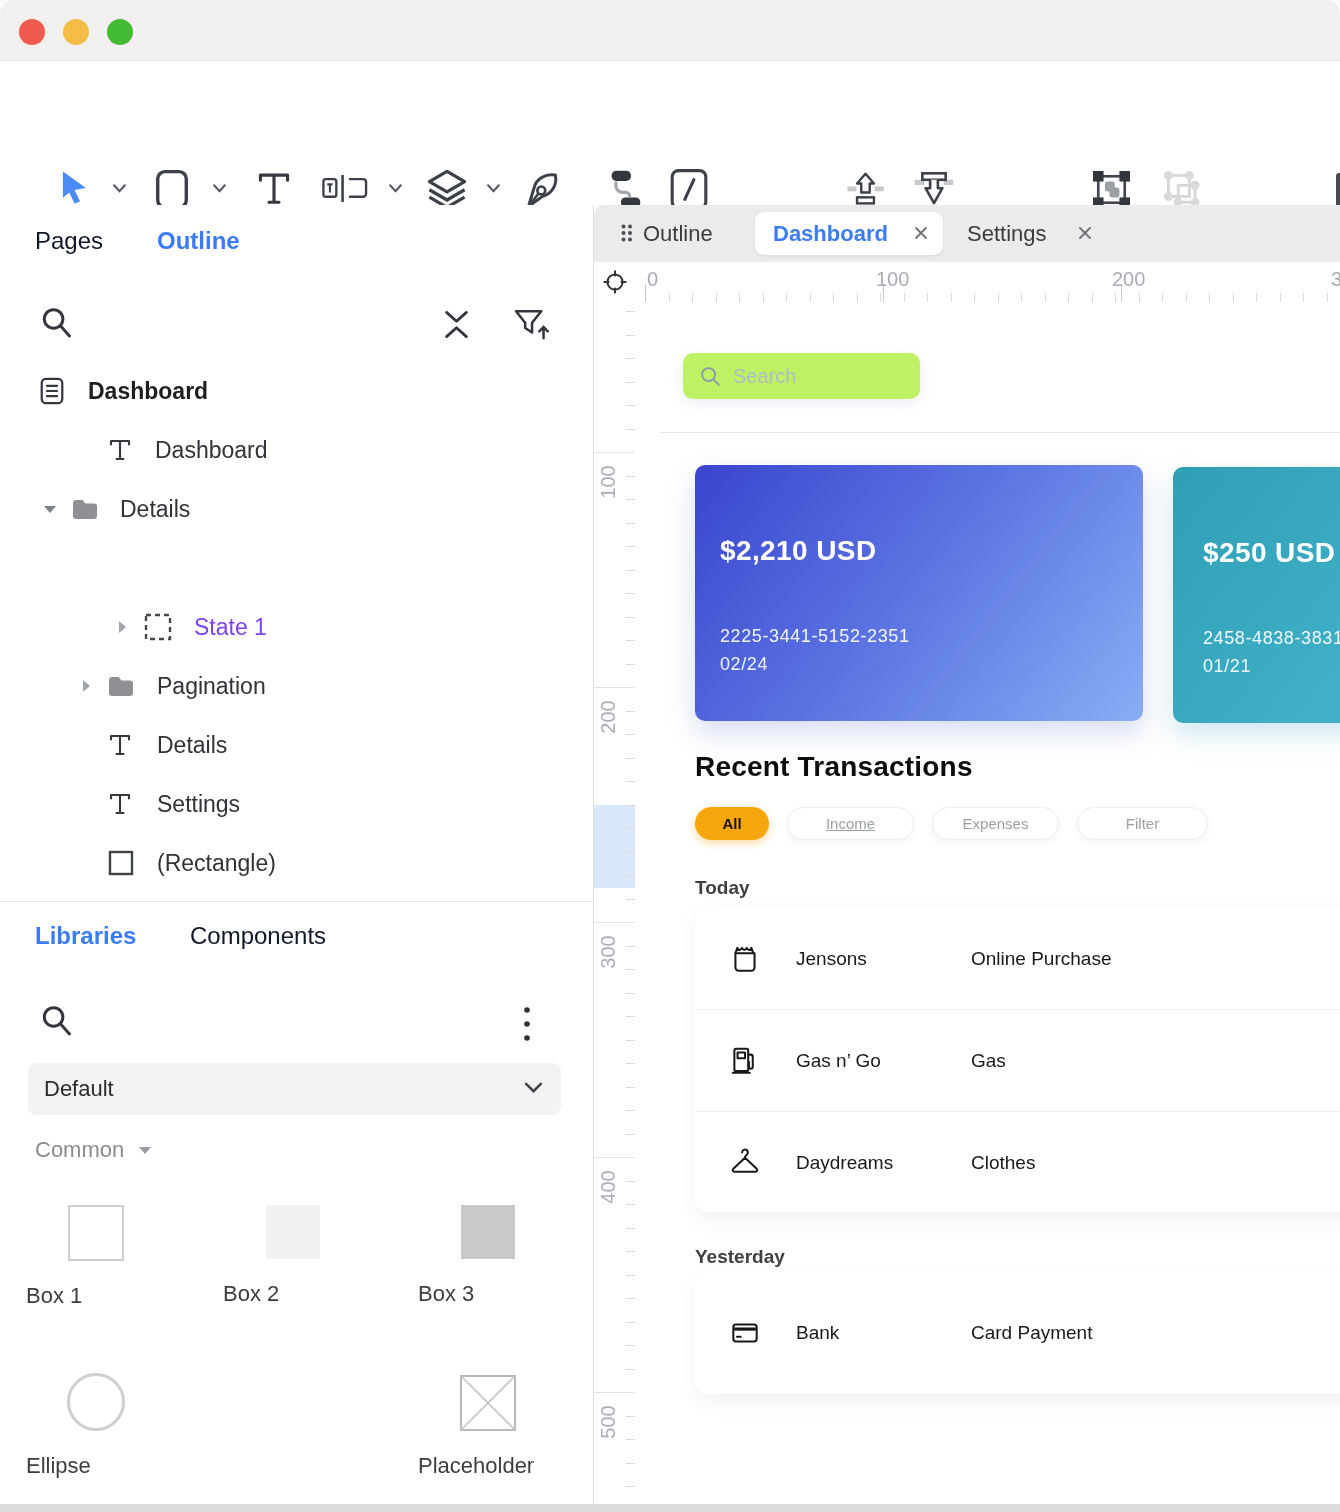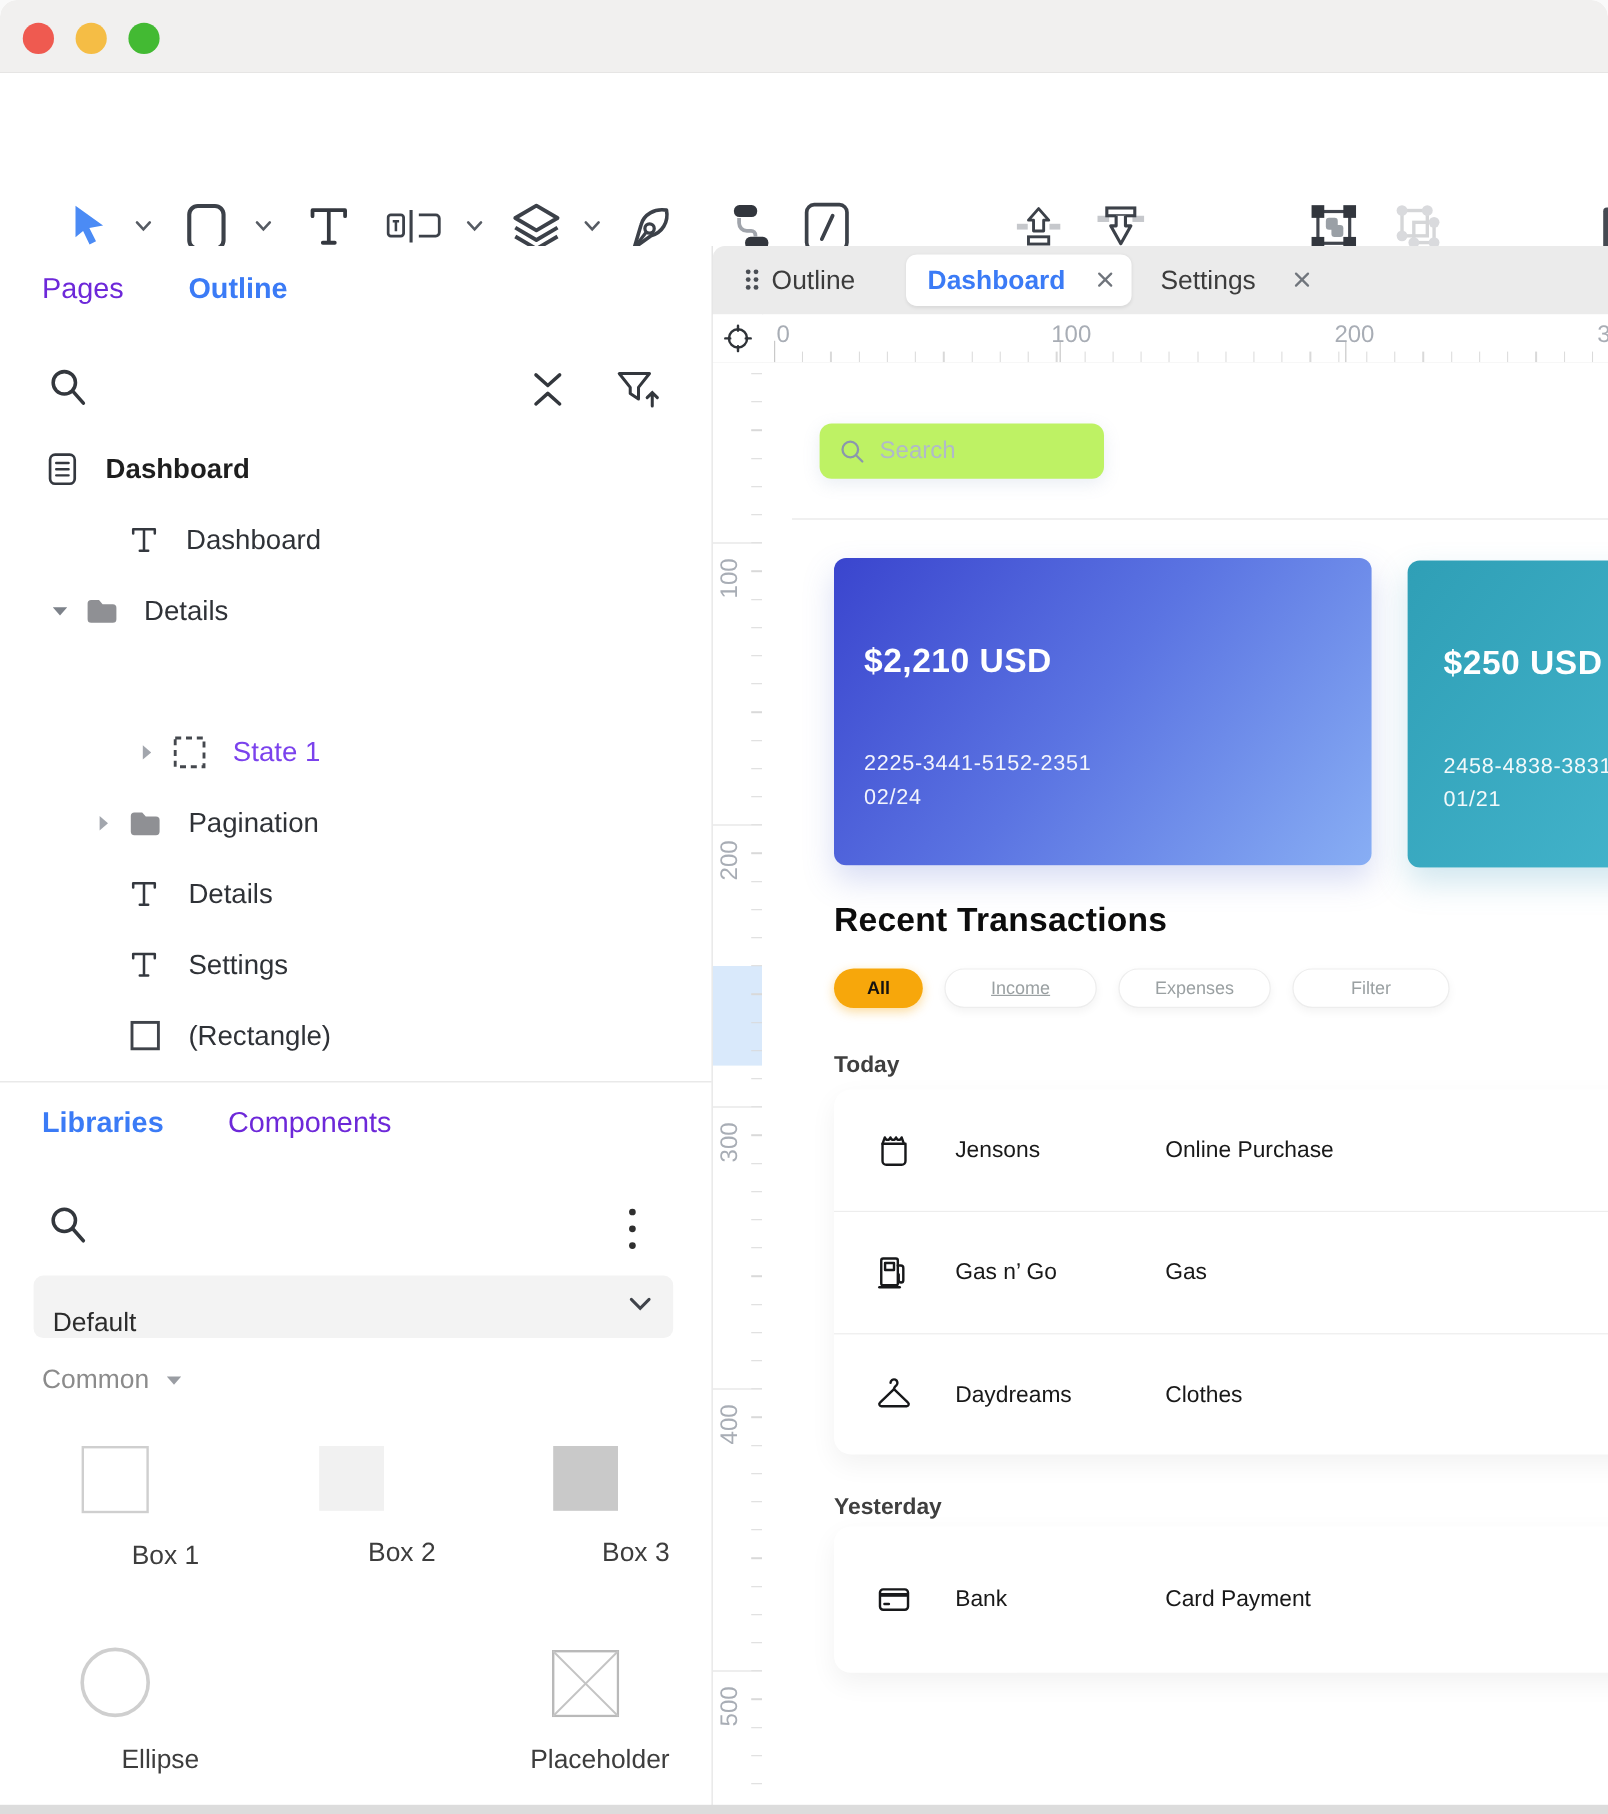--- a/index.html
+++ b/index.html
@@ -15,34 +15,34 @@
   .tl.yellow{left:63px;background:#f5bd45;}
   .tl.green{left:107px;background:#43ba33;}
 
   
   .toolbar{left:0;top:61px;width:1340px;height:144px;background:#fff;}
   .tbi{position:absolute;top:104px;display:flex;align-items:center;justify-content:center;cursor:pointer;}
   .sliver{position:absolute;top:112px;right:0;width:4px;height:42px;background:#454a52;border-radius:3px 0 0 3px;}
 
   
   .leftpanel{left:0;top:205px;width:593px;height:1307px;background:#fff;border-right:1px solid #dfdfdf;}
-  .ptab{position:absolute;font-size:24px;color:#6d28d9;cursor:pointer;}
+  .ptab{position:absolute;font-size:24px;color:#0f172a;cursor:pointer;}
   .ptab.active{color:#3b7bf6;font-weight:700;}
   .trow{position:absolute;left:0;width:592px;height:59px;cursor:pointer;}
   .trow .tlabel{position:absolute;top:50%;transform:translateY(-50%);font-size:23px;color:#2f3237;white-space:nowrap;}
   .trow .tlabel.bold{font-weight:700;color:#1e1e1e;}
   .trow .tlabel.purple{color:#7b42ed;}
   .ticon{position:absolute;top:50%;transform:translateY(-50%);display:flex;}
   .caret{position:absolute;top:50%;transform:translateY(-50%);display:flex;cursor:pointer;}
   .pdivider{position:absolute;left:0;top:696px;width:593px;height:1px;background:#e4e4e4;}
   .libselect{position:absolute;left:28px;top:858px;width:533px;height:52px;background:#f3f3f3;border-radius:8px;cursor:pointer;}
-  .libselect .val{position:absolute;left:16px;top:13px;font-size:22px;color:#2b2b2b;margin-top:13px;}
+  .libselect .val{position:absolute;left:16px;top:13px;font-size:22px;color:#2b2b2b;}
   .libselect .chev{position:absolute;right:18px;top:17px;}
   .commonhead{position:absolute;left:35px;top:932px;font-size:22px;color:#8b8b8b;cursor:pointer;display:flex;align-items:center;gap:14px;}
-  .comp{position:absolute;width:140px;text-align:right;cursor:pointer;}
+  .comp{position:absolute;width:140px;text-align:left;cursor:pointer;}
   .comp .thumb{margin:0 auto;display:flex;align-items:center;justify-content:center;}
   .comp .clabel{margin-top:22px;font-size:22px;color:#3d3d3d;}
   .box1{width:52px;height:52px;background:#fff;border:2px solid #cfcfcf;}
   .box2{width:54px;height:54px;background:#f1f1f1;}
   .box3{width:54px;height:54px;background:#c9c9c9;}
   .ell{width:52px;height:52px;border:3px solid #cfcfcf;border-radius:50%;background:#fff;}
 
   
   .tabbar{left:594px;top:205px;width:746px;height:57px;background:#ebebeb;border-radius:10px 0 0 0;}
   .tabtext{position:absolute;top:16px;font-size:22px;color:#3c3c3c;cursor:pointer;}

